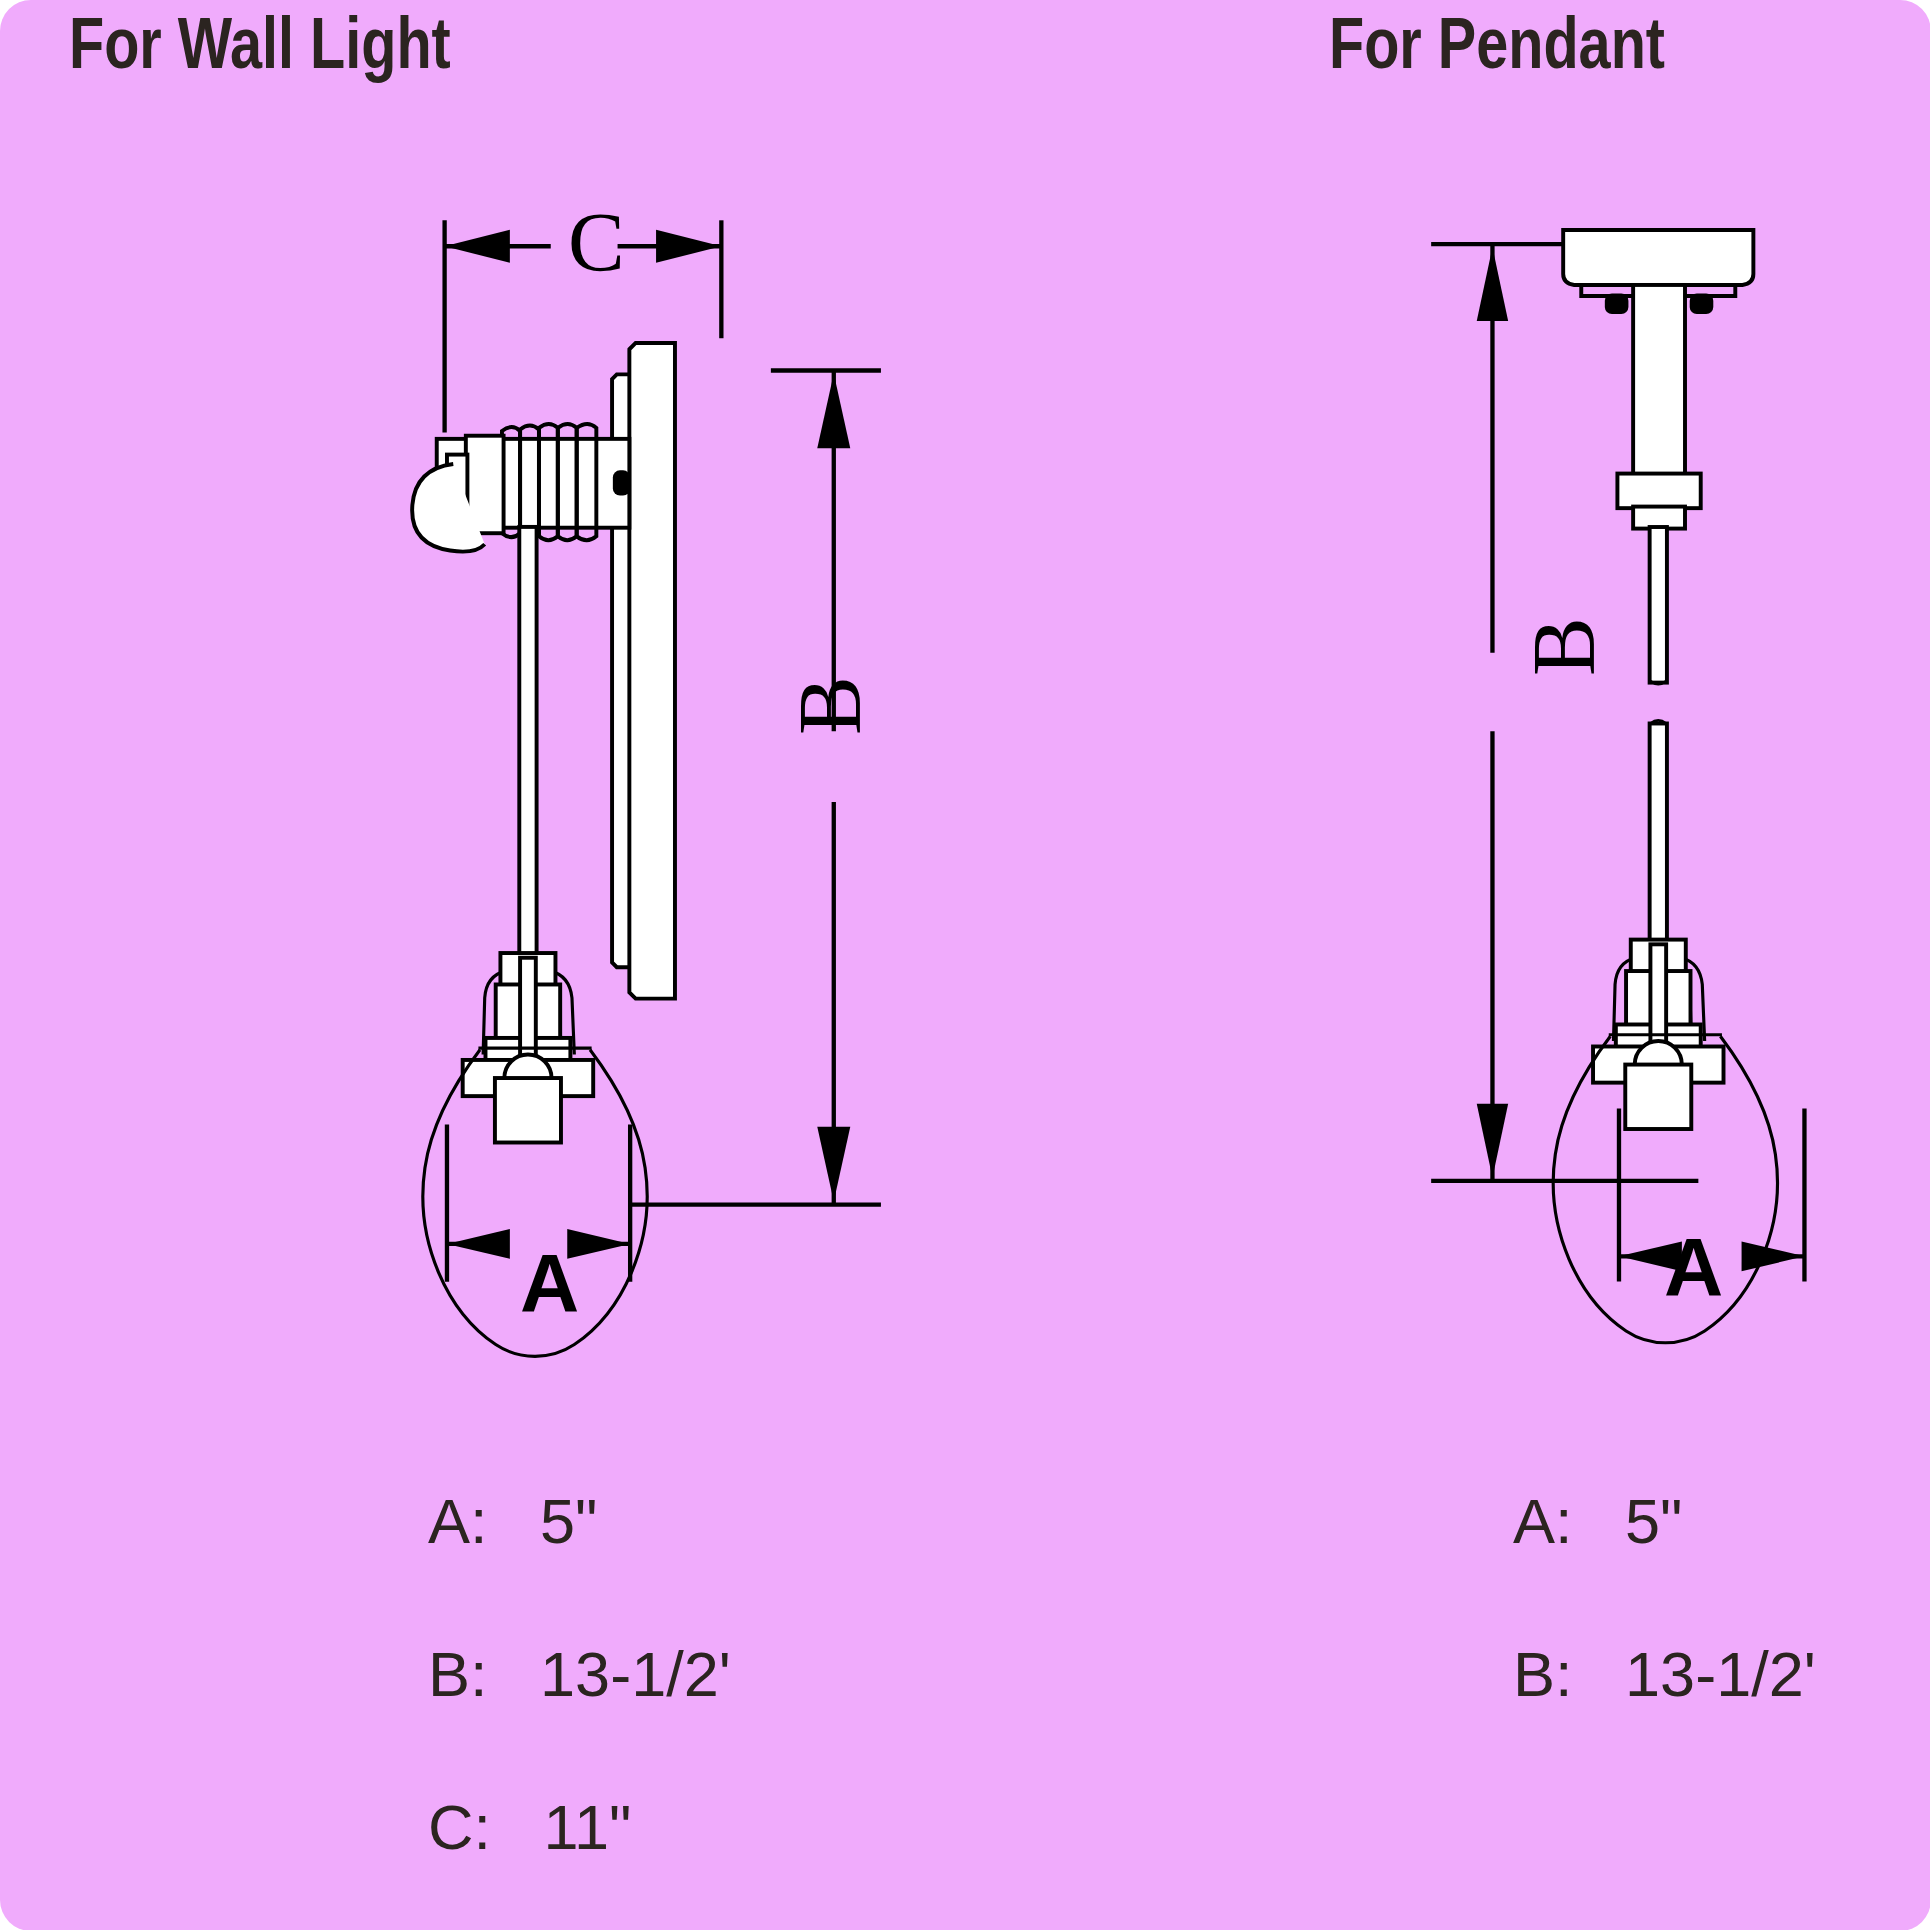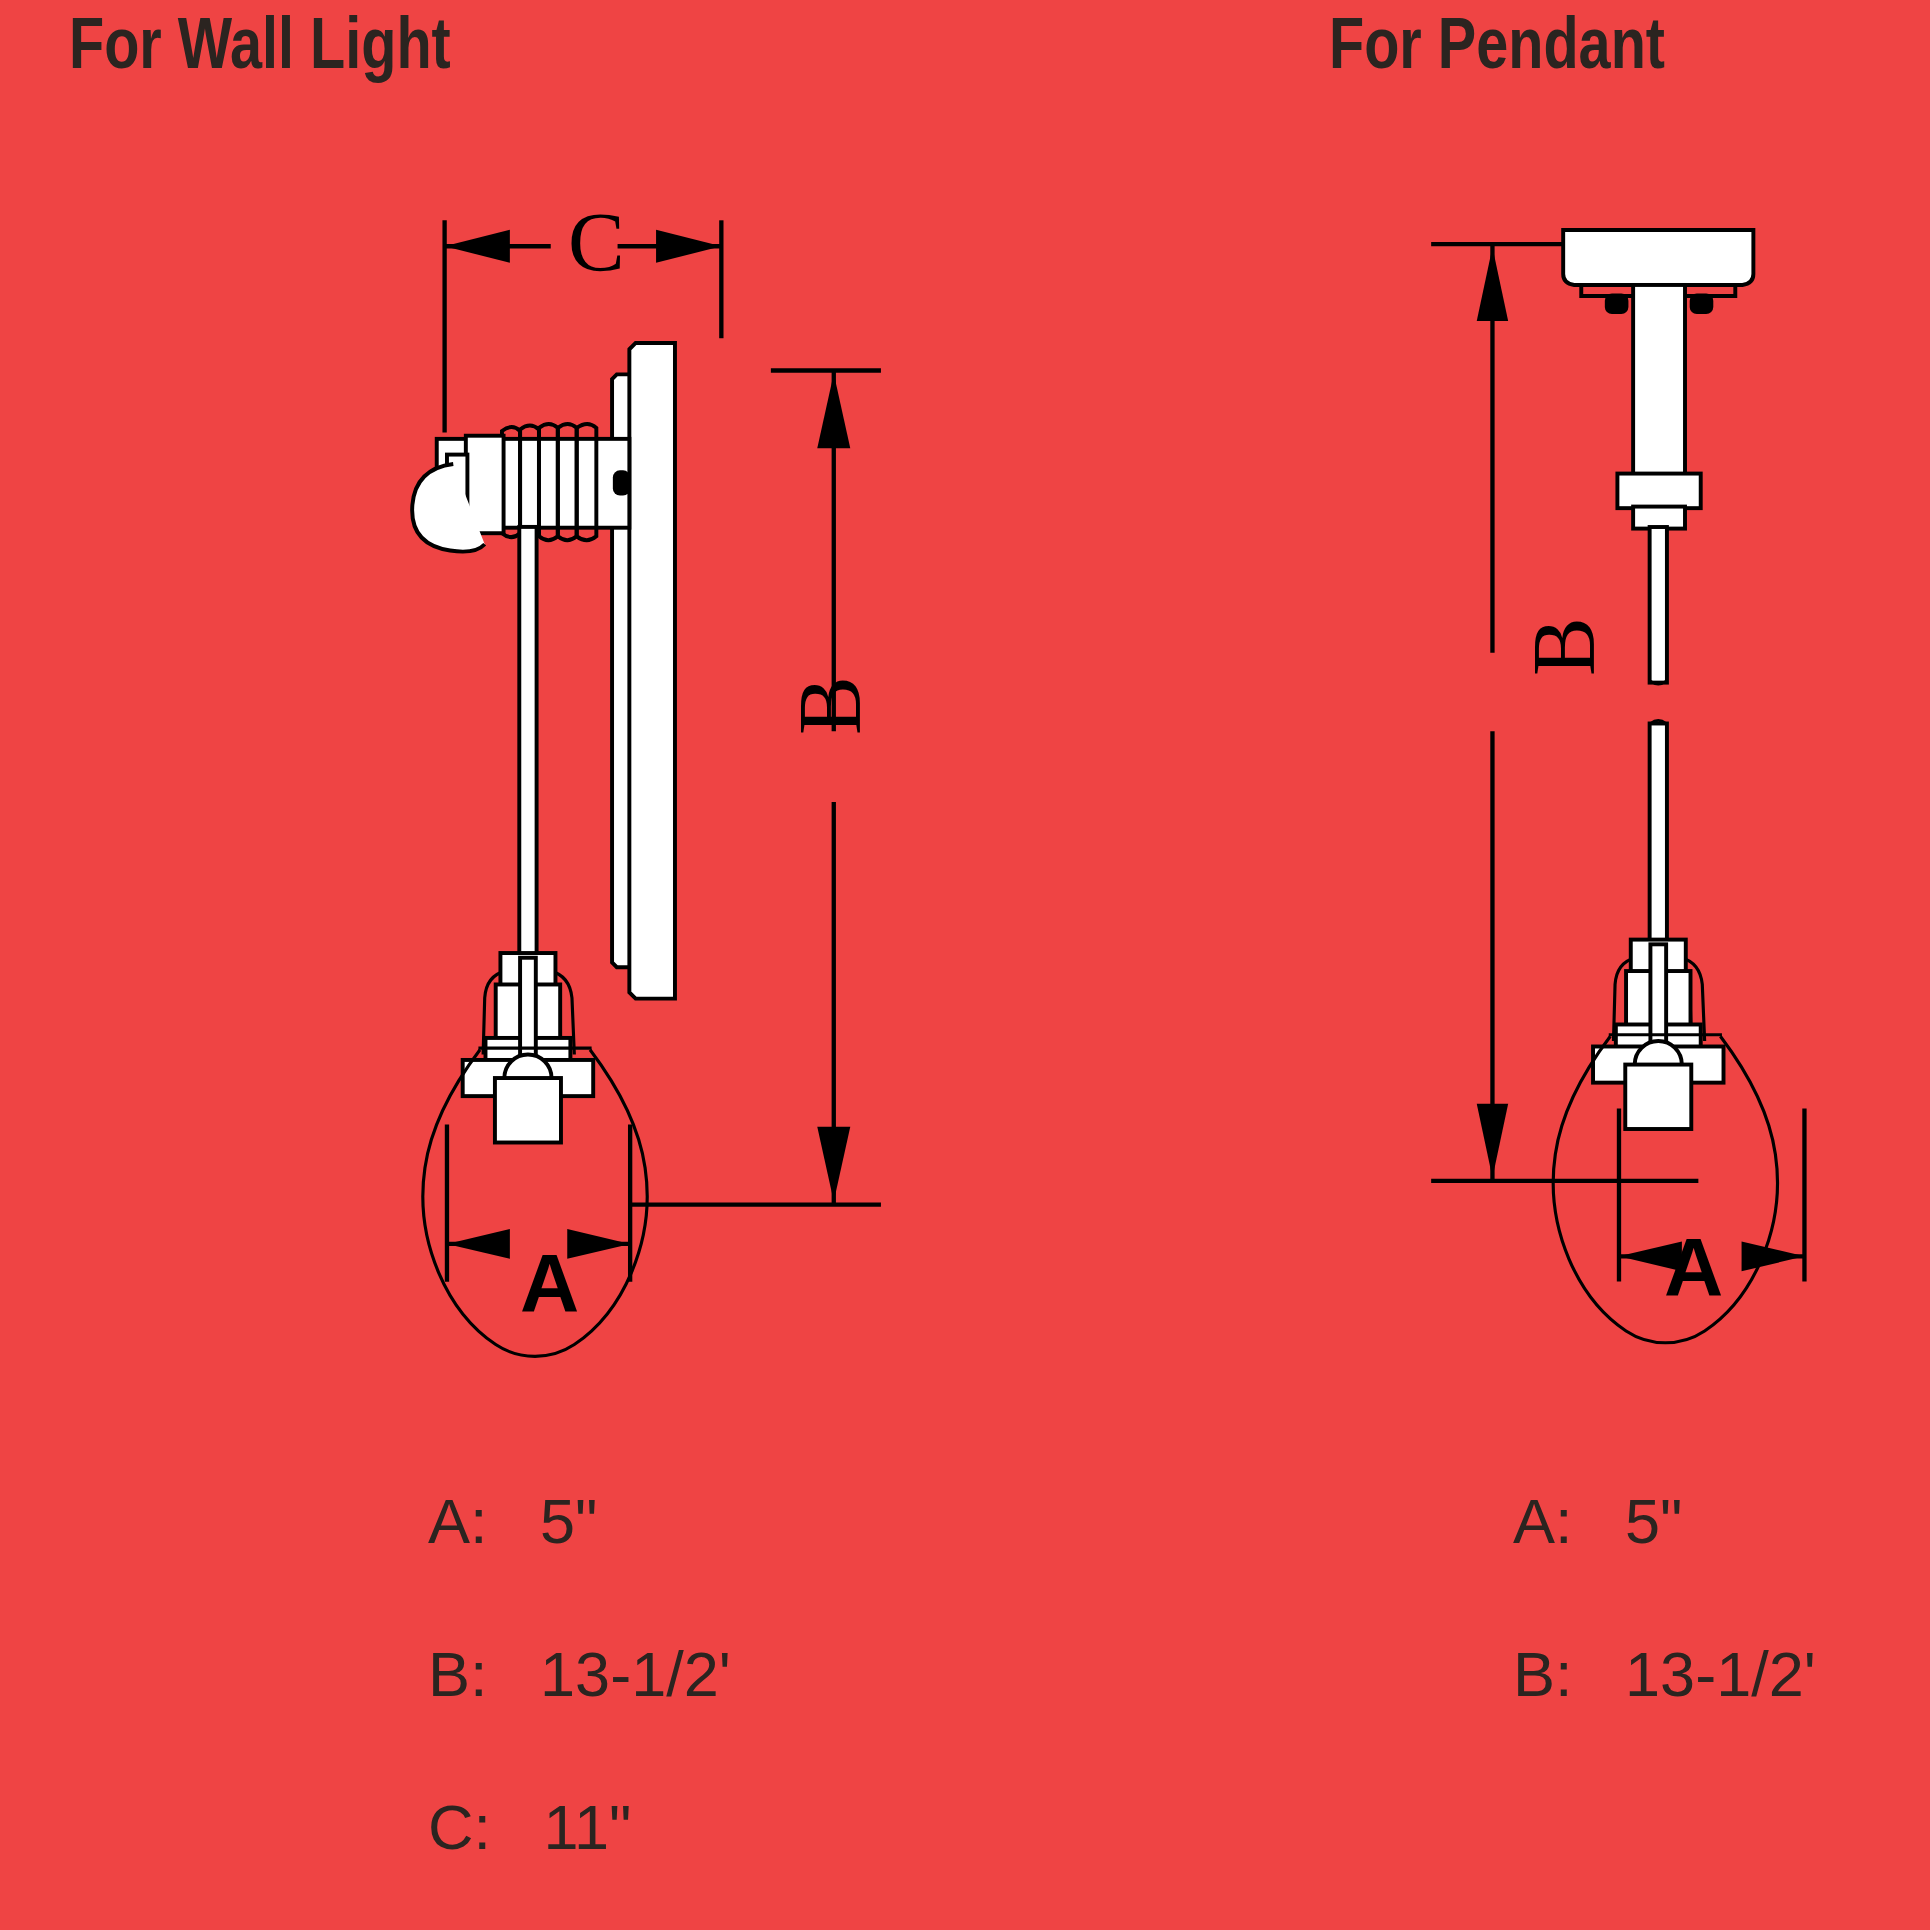--- a/index.html
+++ b/index.html
@@ -13,21 +13,22 @@
     height: 1931px;
     font-family: "Liberation Sans", sans-serif;
     color: #231f1c;
     position: relative;
     overflow: hidden;
   }
 
   .sheet {
     position: absolute;
     inset: 0;
-    background: #ef4444;
+    background: #f0abfc;
+    border-radius: 31px;
   }
 
   
   .title {
     position: absolute;
     font-family: "Liberation Sans", sans-serif;
     font-weight: bold;
     font-size: 72px;
     letter-spacing: 0px;
     color: #2b2420;

